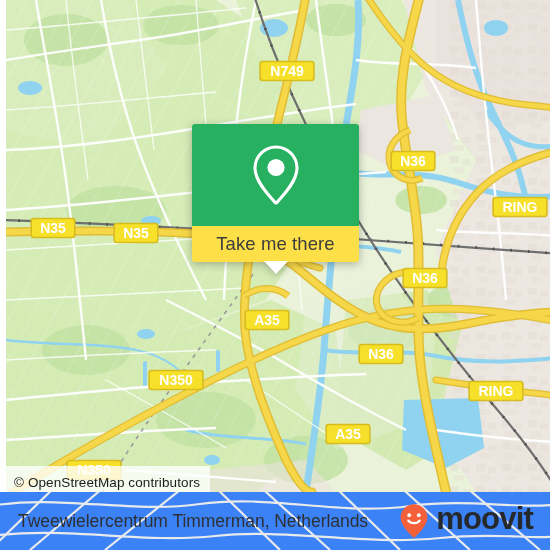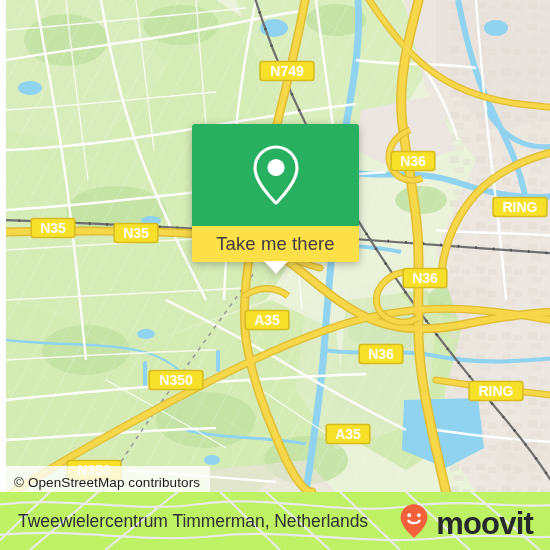--- a/index.html
+++ b/index.html
@@ -91,21 +91,21 @@
     border-top: 13px solid #ffffff;
   }
 
   
   #footer {
     position: absolute;
     left: 0;
     top: 492px;
     width: 550px;
     height: 58px;
-    background: #bef264;
+    background: #3b82f6;
     overflow: hidden;
   }
   #footer-watermark {
     position: absolute;
     left: 0; top: 0;
     width: 550px; height: 58px;
     opacity: 1;
     pointer-events: none;
   }
   #footer-inner {
@@ -118,21 +118,21 @@
     box-sizing: border-box;
   }
   #footer-title {
     font-size: 17.5px;
     color: #2e3033;
     letter-spacing: -0.05px;
     white-space: nowrap;
   }
   #brand {
     display: flex;
-    align-items: flex-end;
+    align-items: flex-start;
     gap: 6px;
   }
   #brand-word {
     font-size: 31px;
     font-weight: bold;
     color: #26292c;
     letter-spacing: -0.8px;
     line-height: 1;
     margin-left: 1px;
   }

